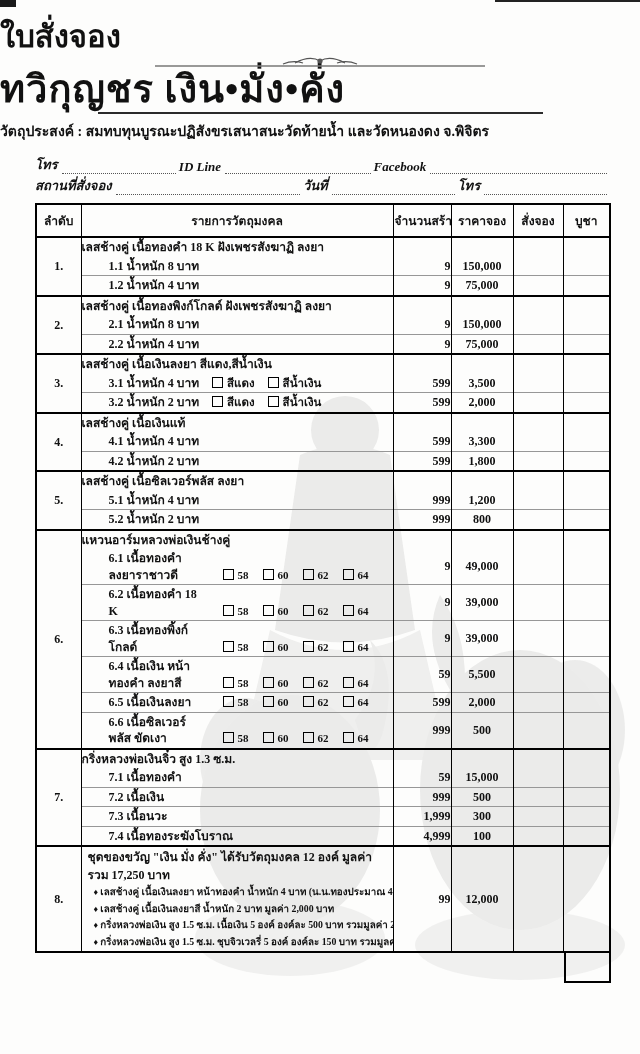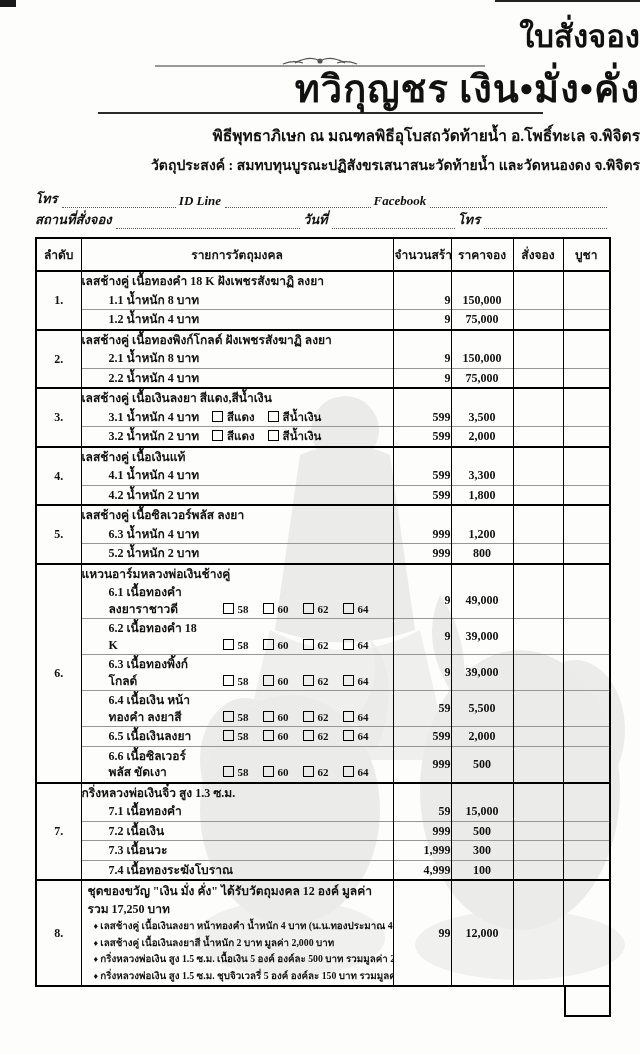--- a/index.html
+++ b/index.html
@@ -15,21 +15,21 @@
   
   .artifact-tl { position:absolute; top:0; left:0; width:16px; height:7px; background:#1a1a1a; }
   .artifact-tr { position:absolute; top:0; right:0; width:145px; height:2px; background:#222; }
 
   
   .watermark { position:absolute; top:340px; left:120px; width:520px; height:640px; z-index:0; pointer-events:none; }
 
   .content { position:relative; z-index:1; }
 
   
-  .hdr { text-align:right; }
+  .hdr { text-align:left; }
   .form-title { font-size:31px; font-weight:bold; margin-top:20px; line-height:34px; }
   .tagline { font-size:14.5px; font-weight:bold; font-style:italic; margin-top:7px; }
   .monk-name { font-size:18px; font-weight:bold; margin-top:3px; letter-spacing:1px; }
   .divider-wrap { width:330px; margin:0 auto; position:relative; height:14px; }
   .edition-title { font-size:38px; font-weight:bold; line-height:42px; margin-top:0px; letter-spacing:1px; }
   .title-underline { width:445px; height:0; border-bottom:2.5px solid #2b2b2b; margin:2px auto 0; }
   .ceremony { font-size:15.5px; font-weight:bold; margin-top:9px; }
   .purpose { font-size:14px; font-weight:bold; margin-top:6px; }
 
   
@@ -97,21 +97,20 @@
           <path d="M0,12 H330" stroke="#777" stroke-width="1.6" fill="none"></path>
           <g stroke="#555" stroke-width="1.2" fill="none">
             <path d="M140,9 Q155,1 165,7 Q175,1 190,9"></path>
             <circle cx="165" cy="7" r="2.6" fill="#555" stroke="none"></circle>
             <path d="M128,10 Q138,6 148,9 M182,9 Q192,6 202,10"></path>
           </g>
         </svg>
       </div>
       <div class="edition-title">ทวิกุญชร เงิน•มั่ง•คั่ง</div>
       <div class="title-underline"></div>
-      <div class="ceremony">พิธีพุทธาภิเษก ณ มณฑลพิธีอุโบสถวัดท้ายน้ำ อ.โพธิ์ทะเล จ.พิจิตร</div>
       <div class="purpose">วัตถุประสงค์ : สมทบทุนบูรณะปฏิสังขรเสนาสนะวัดท้ายน้ำ และวัดหนองดง จ.พิจิตร</div>
     </div>
 
     <div class="formlines">
       <div class="fl">
         <span class="lbl">โทร</span>
         <span class="dots" style="flex-grow:11;"></span>
         <span class="lbl">ID Line</span>
         <span class="dots" style="flex-grow:14;"></span>
         <span class="lbl">Facebook</span>
@@ -274,21 +273,21 @@
               <td class="c-no" rowspan="3">5.</td>
               <td class="c-title bl">เลสช้างคู่ เนื้อซิลเวอร์พลัส ลงยา</td>
               <td class="c-qty bl"></td>
               <td class="c-price bl"></td>
               <td class="bl"></td>
               <td class="bl"></td>
             </tr>
             <tr class="g-sub">
               <td class="bl">
                 <div class="subline">
-                  <span>6.3 น้ำหนัก 4 บาท</span>
+                  <span>5.1 น้ำหนัก 4 บาท</span>
                 </div>
               </td>
               <td class="c-qty bl">999</td>
               <td class="c-price bl">1,200</td>
               <td class="bl"></td>
               <td class="bl"></td>
             </tr>
             <tr class="g-sub sep">
               <td class="bl">
                 <div class="subline">

